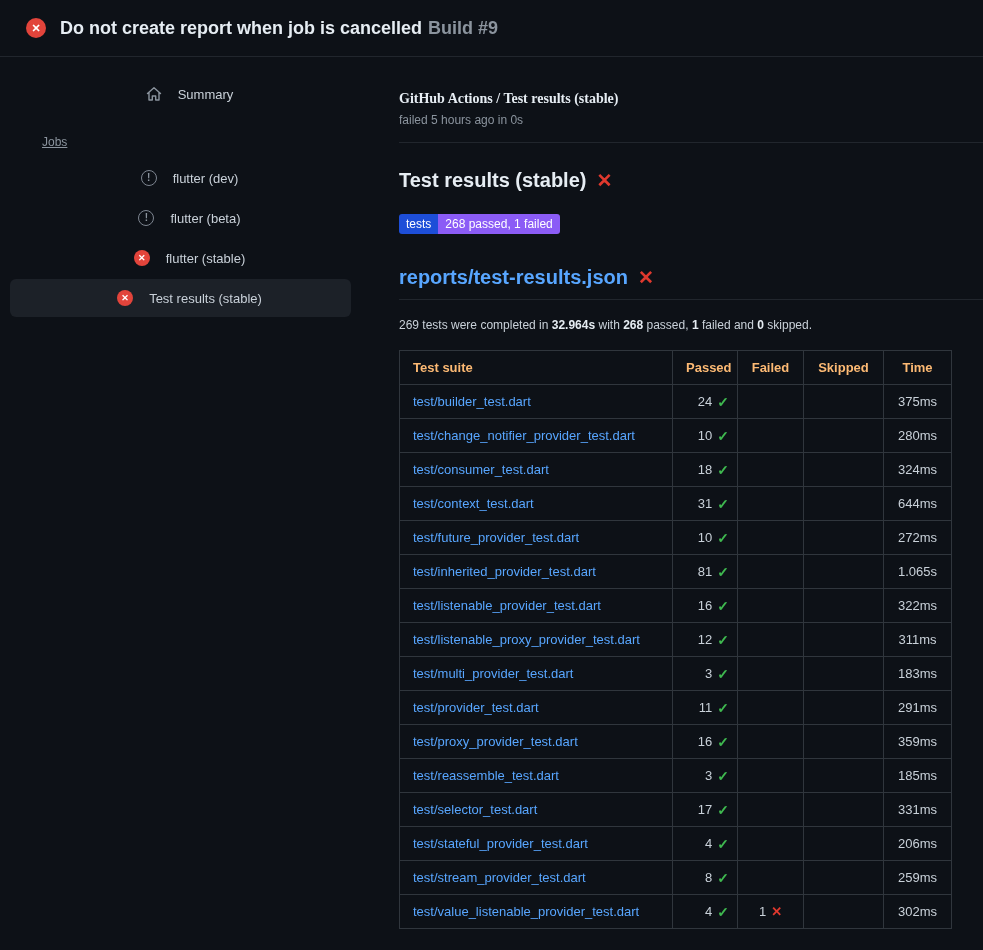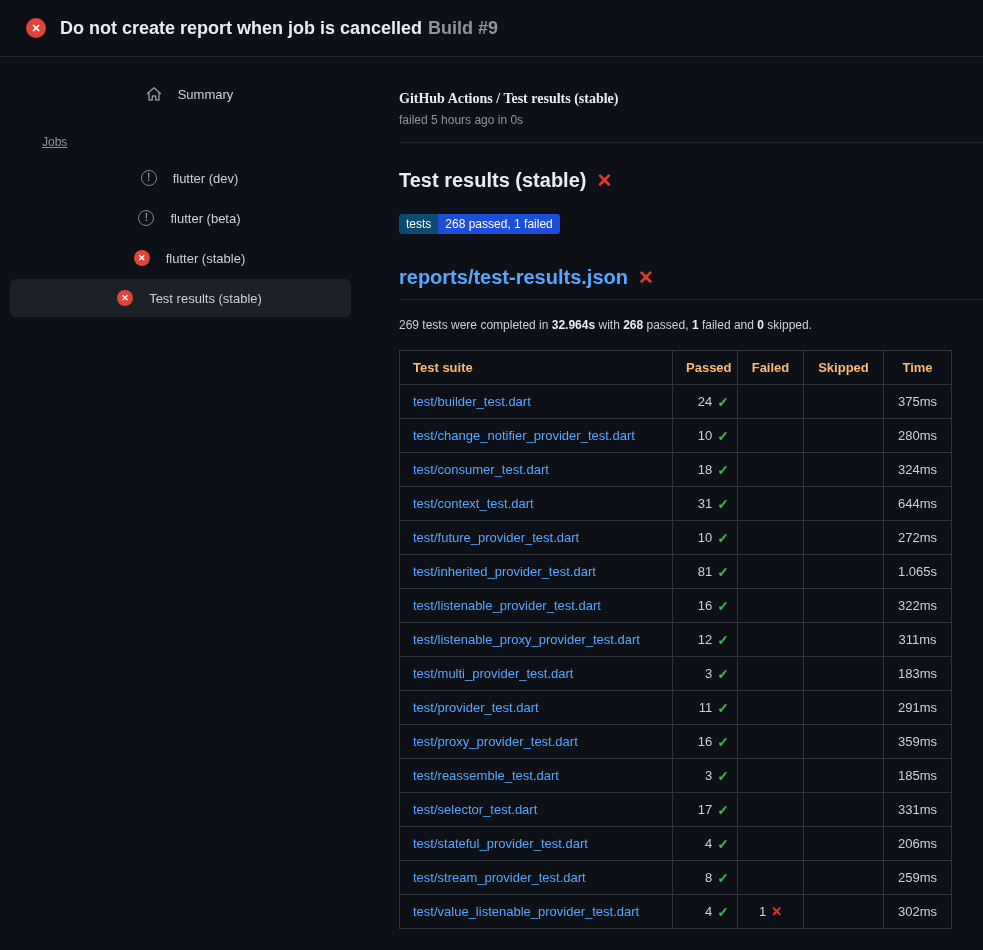--- a/index.html
+++ b/index.html
@@ -52,22 +52,22 @@
   .status-line { font-size:12px; color:#8b949e; margin-top:6px; }
   .rule { border-bottom:1px solid #21262d; margin-top:15px; }
 
   .section-title {
     margin-top:26px; font-size:20px; font-weight:700; color:#e6edf3;
     display:flex; align-items:center;
   }
   .x-mark { color:#e0392e; font-weight:700; font-size:19px; margin-left:10px; }
 
   .badge { display:inline-flex; margin-top:22px; font-size:12px; border-radius:3px; overflow:hidden; }
-  .badge .badge-label { background:#0c4a6e; color:#fff; padding:3px 7px; }
-  .badge .badge-value { background:#1d4ed8; color:#fff; padding:3px 7px; }
+  .badge .badge-label { background:#1d4ed8; color:#fff; padding:3px 7px; }
+  .badge .badge-value { background:#8b5cf6; color:#fff; padding:3px 7px; }
 
   .report-head {
     margin-top:32px; padding-bottom:10px; border-bottom:1px solid #21262d;
     display:flex; align-items:center;
   }
   .report-link { font-size:20px; font-weight:700; color:#58a6ff; text-decoration:none; cursor:pointer; }
 
   .summary-line { margin-top:18px; font-size:12px; color:#c9d1d9; }
   .summary-line b { color:#e6edf3; font-weight:700; }
 

